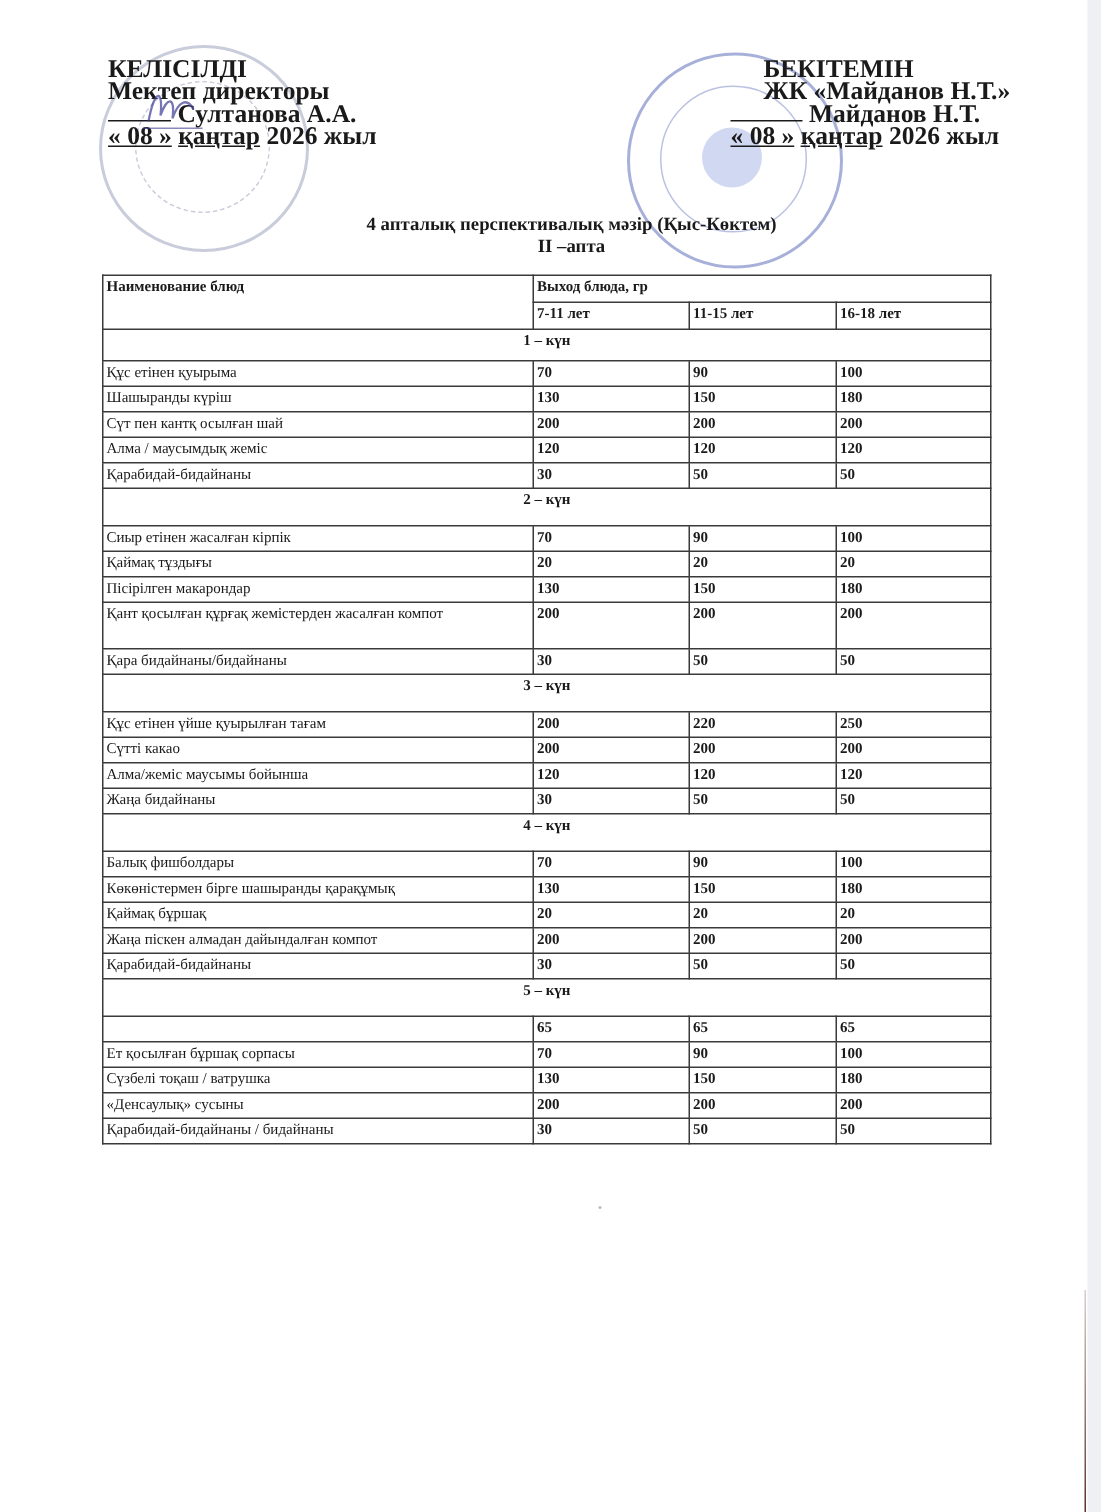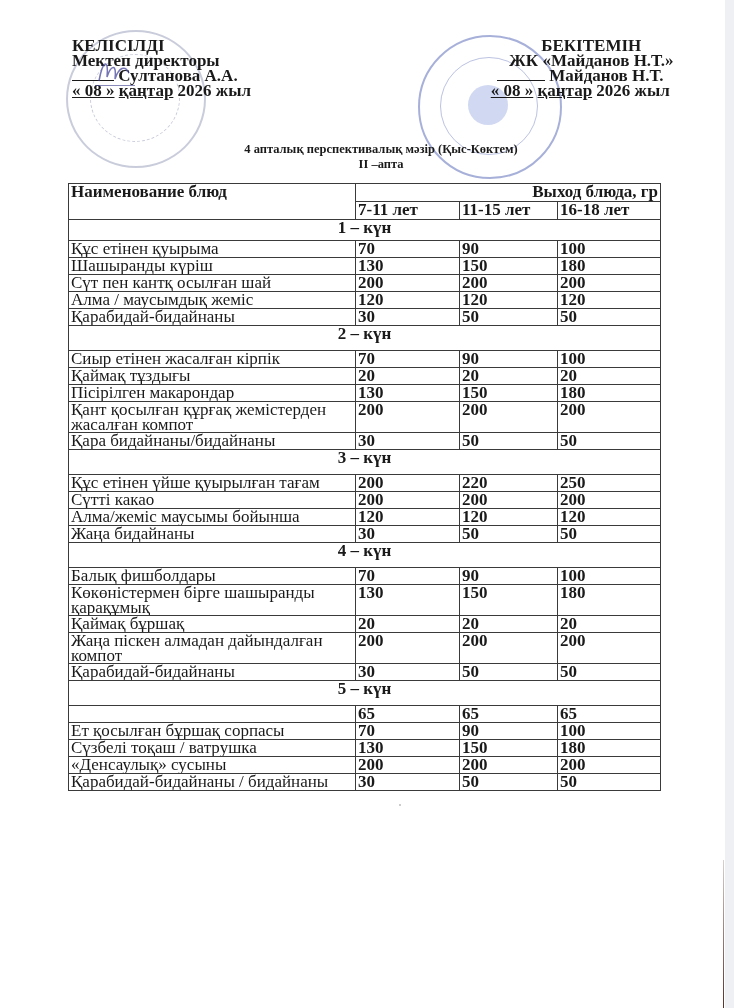--- a/index.html
+++ b/index.html
@@ -14,21 +14,21 @@
     background: #eef0f4;
   }
   .right-edge-line {
     position: absolute; top: 860px; right: 10px; width: 1px; height: 148px;
     background: linear-gradient(#d9d0cc, #5a3025);
   }
   .header-block {
     position: absolute; font-weight: bold; font-size: 17px; line-height: 15px;
   }
   .header-left { left: 72px; top: 38px; }
-  .header-right { left: 487px; top: 38px; text-align: center; }
+  .header-right { left: 487px; top: 38px; }
   .header-block .u { text-decoration: underline; margin-top: 29px; }
   .stamp {
     position: absolute; border-radius: 50%;
     border: 2px solid rgba(100,110,150,0.35);
   }
   .stamp-left { left: 66px; top: 30px; width: 136px; height: 134px; }
   .stamp-left .inner { position:absolute; left: 22px; top: 22px; width: 88px; height: 86px; border-radius:50%; border: 1.5px dashed rgba(100,110,150,0.35); }
   .stamp-right { left: 418px; top: 35px; width: 140px; height: 140px; border-color: rgba(60,80,170,0.45); }
   .stamp-right .inner { position:absolute; left: 20px; top: 20px; width: 96px; height: 96px; border-radius:50%; border: 1.5px solid rgba(60,80,170,0.35); }
   .stamp-right .core { position:absolute; left: 48px; top: 48px; width: 40px; height: 40px; border-radius:50%; background: rgba(70,100,200,0.25); }
@@ -39,32 +39,32 @@
   .signature svg { position:absolute; left:0; top:0; }
   .title {
     position: absolute; left: 14px; width: 734px; text-align: center;
     font-weight: bold; font-size: 12.5px; line-height: 15px;
   }
   .title-main { top: 142px; }
   .title-sub { top: 157px; }
   table.menu {
     position: absolute; left: 68px; top: 183px; width: 592px;
     border-collapse: collapse; table-layout: fixed;
-    font-size: 17px;
+    font-size: 10px;
   }
   table.menu td, table.menu th {
     border: 1px solid #3a3a3a; padding: 0 2px; vertical-align: top;
     line-height: 15px; text-align: left; overflow: hidden;
   }
   table.menu col.c-name { width: 287px; }
   table.menu col.c-a { width: 104px; }
   table.menu col.c-b { width: 98px; }
   table.menu col.c-c { width: 103px; }
   .hdr th { font-weight: bold; height: 17px; }
-  .hdr th.center { text-align: right; }
+  .hdr th.center { text-align: left; }
   tr.day td { text-align: center; font-weight: bold; height: 24px; }
   tr.day.short td { height: 20px; }
   tr.item td { height: 16px; }
   tr.item td.val { font-weight: bold; }
   tr.item.tall td { height: 30px; }
   .dot { position:absolute; left: 399px; top: 804px; width: 2px; height: 2px; background:#bbb; border-radius:50%; }
 </style>
 </head>
 <body>
 

